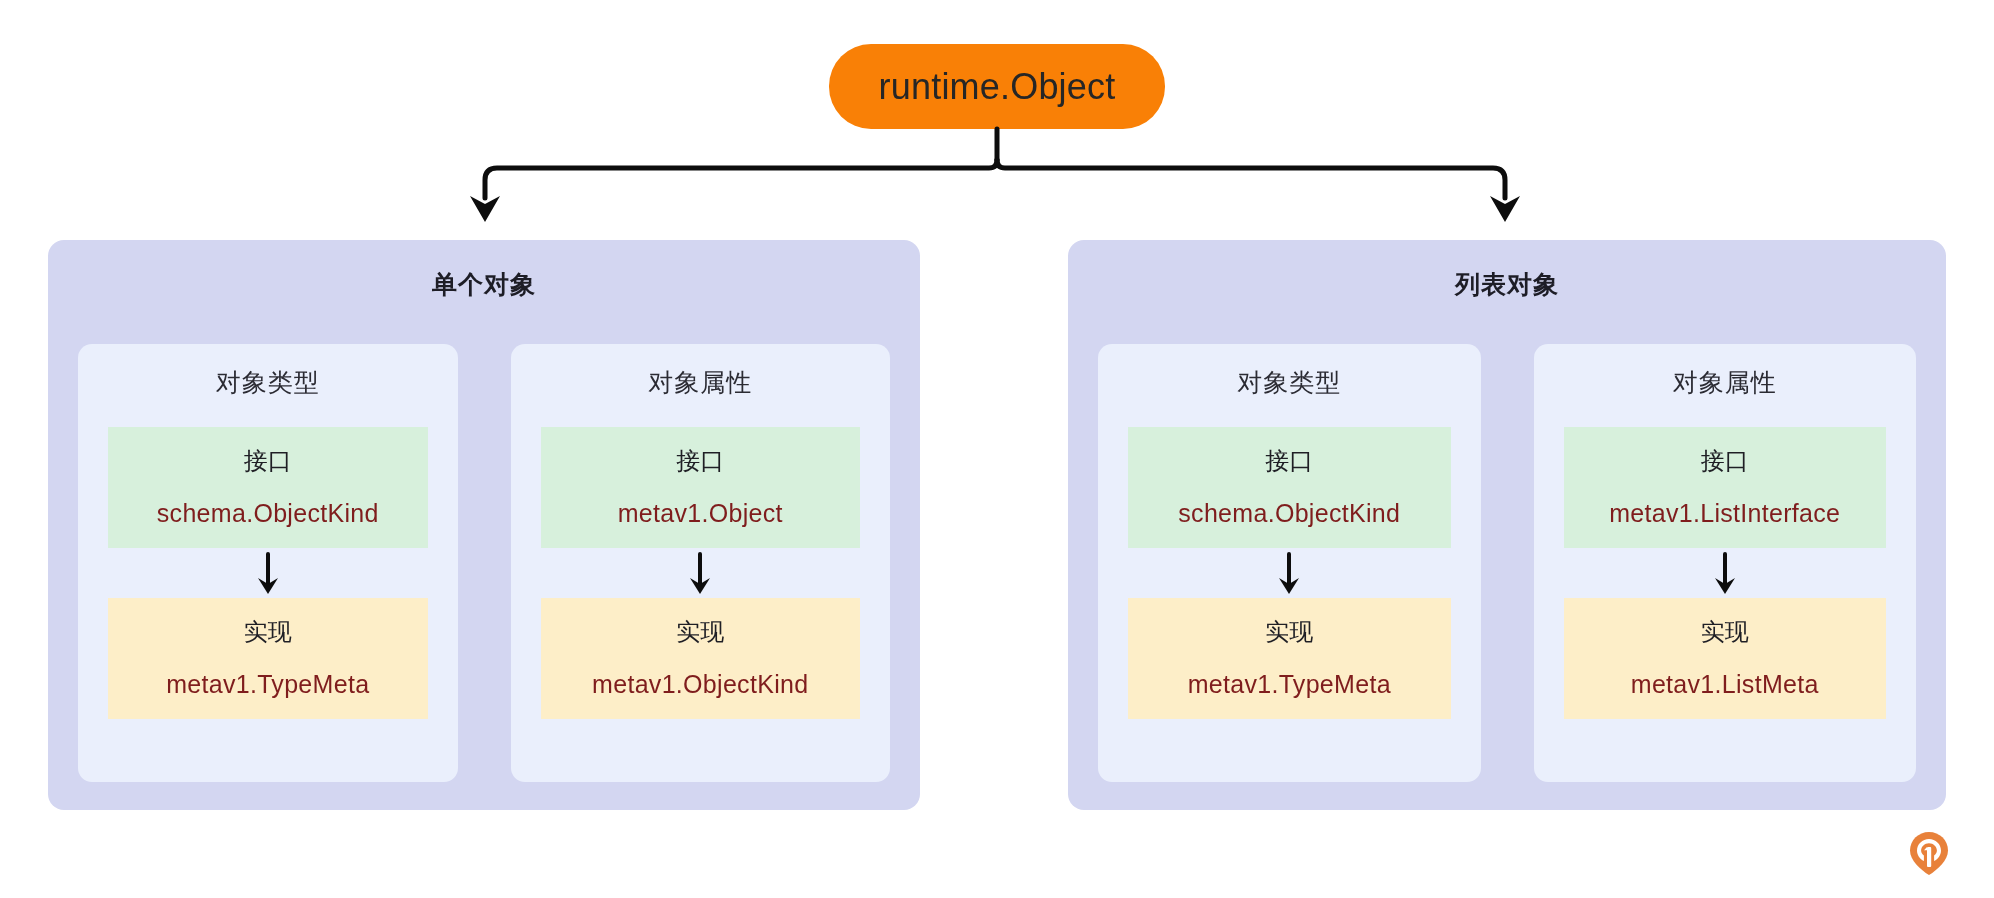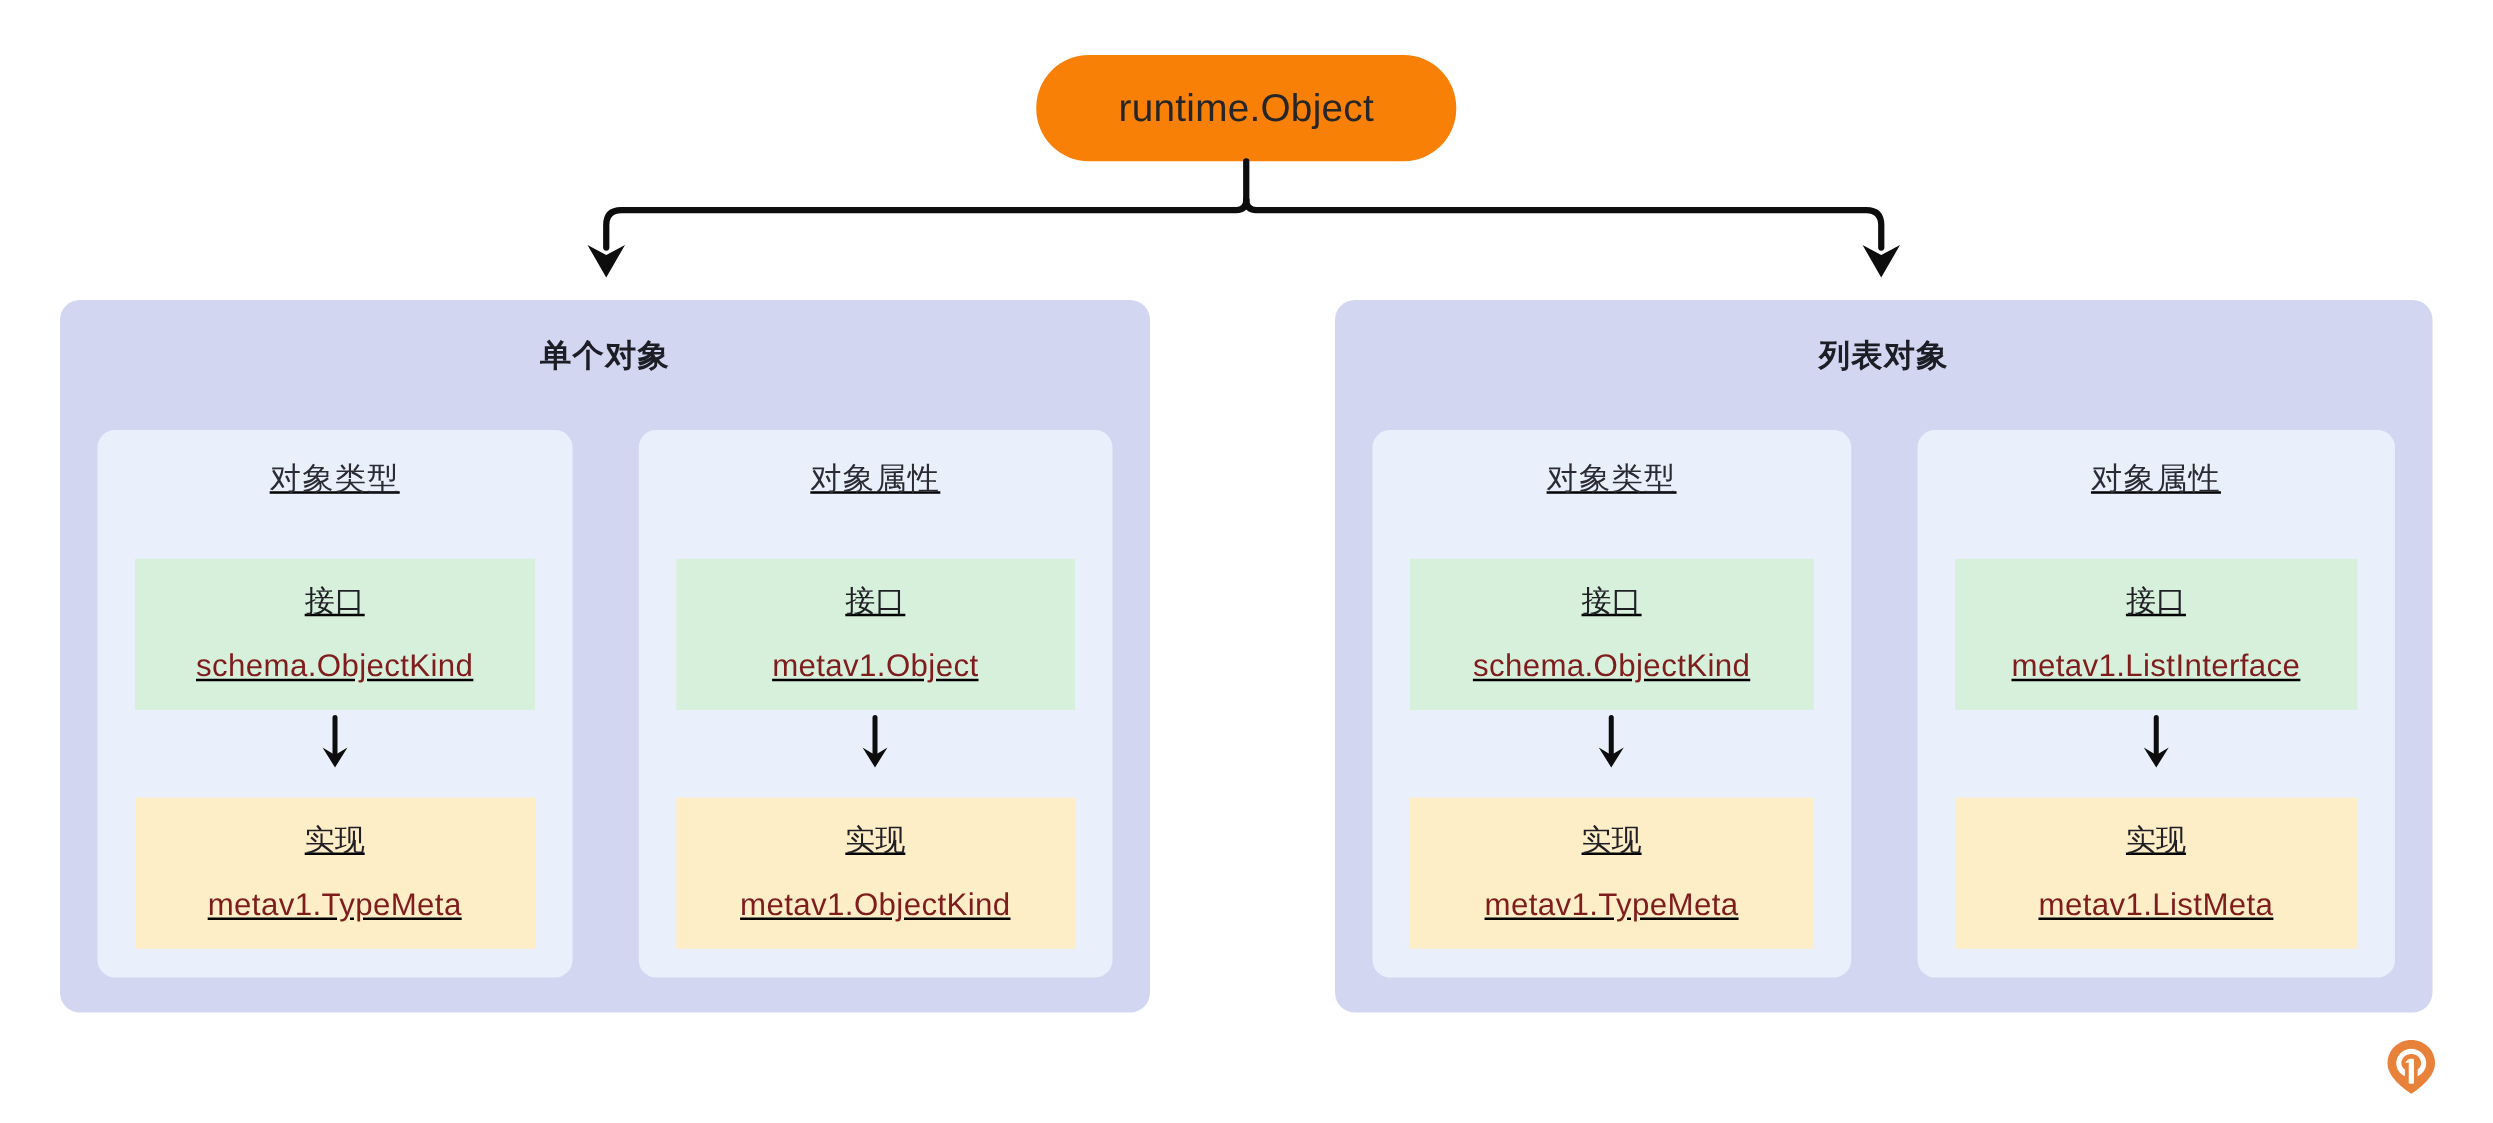--- a/index.html
+++ b/index.html
@@ -10,57 +10,56 @@
   }
   .stage{position:absolute;left:0;top:0;width:1994px;height:898px;}
 
   
   .root-node{
     position:absolute;left:829px;top:44px;width:336px;height:85px;
     background:#f98006;border-radius:42px;
     display:flex;align-items:center;justify-content:center;
   }
   .root-node .label{
-    font-size:31px;color:#262626;letter-spacing:.2px;
+    font-size:36px;color:#262626;letter-spacing:.2px;
     font-family:"Liberation Sans","DejaVu Sans",sans-serif;
   }
 
   
   .connector{position:absolute;left:0;top:0;width:1994px;height:260px;}
 
   
   .group{
     position:absolute;top:240px;height:570px;
     background:#d3d6f1;border-radius:16px;
   }
   .group.left{left:48px;width:872px;}
   .group.right{left:1068px;width:878px;}
   .group-title{
     position:absolute;left:0;right:0;top:28px;text-align:center;
     font-size:25px;font-weight:bold;color:#1d1d26;letter-spacing:1px;
   }
   .group-cards{
     position:absolute;left:30px;right:30px;top:104px;bottom:28px;
-    display:flex;gap:53px;text-decoration:underline;
+    display:flex;gap:53px;
   }
 
   
   .card{
     flex:1;background:#eaeffc;border-radius:14px;
     display:flex;flex-direction:column;align-items:center;
     padding-top:22px;
   }
   .card-title{
     font-size:25px;color:#2b2b33;letter-spacing:1px;margin-bottom:28px;
   }
   .chip{
     width:calc(100% - 60px);box-sizing:border-box;
     display:flex;flex-direction:column;align-items:center;justify-content:center;
     padding:18px 6px 20px;
-    margin-top:20px;
   }
   .chip.iface{background:#d7f0dc;min-height:104px;}
   .chip.impl{background:#fdeec8;min-height:104px;}
   .chip .kind{font-size:24px;color:#1f1f25;margin-bottom:22px;}
   .chip .name{font-size:25px;color:#7f1d1d;letter-spacing:.3px;white-space:nowrap;}
   .arrow-down{
     width:26px;height:44px;margin:4px 0 2px;display:block;
   }
 
   

